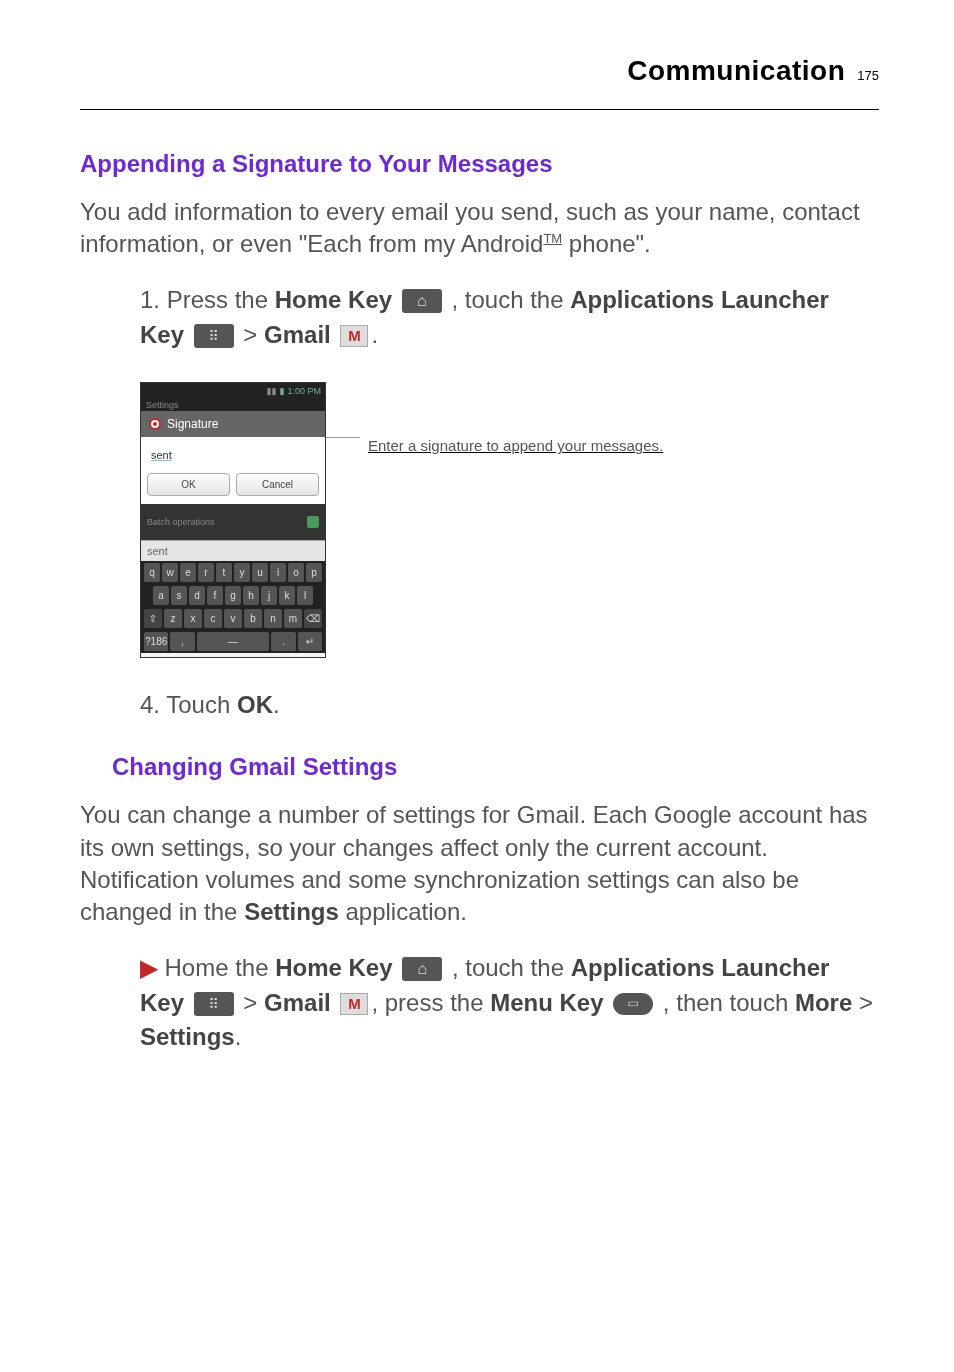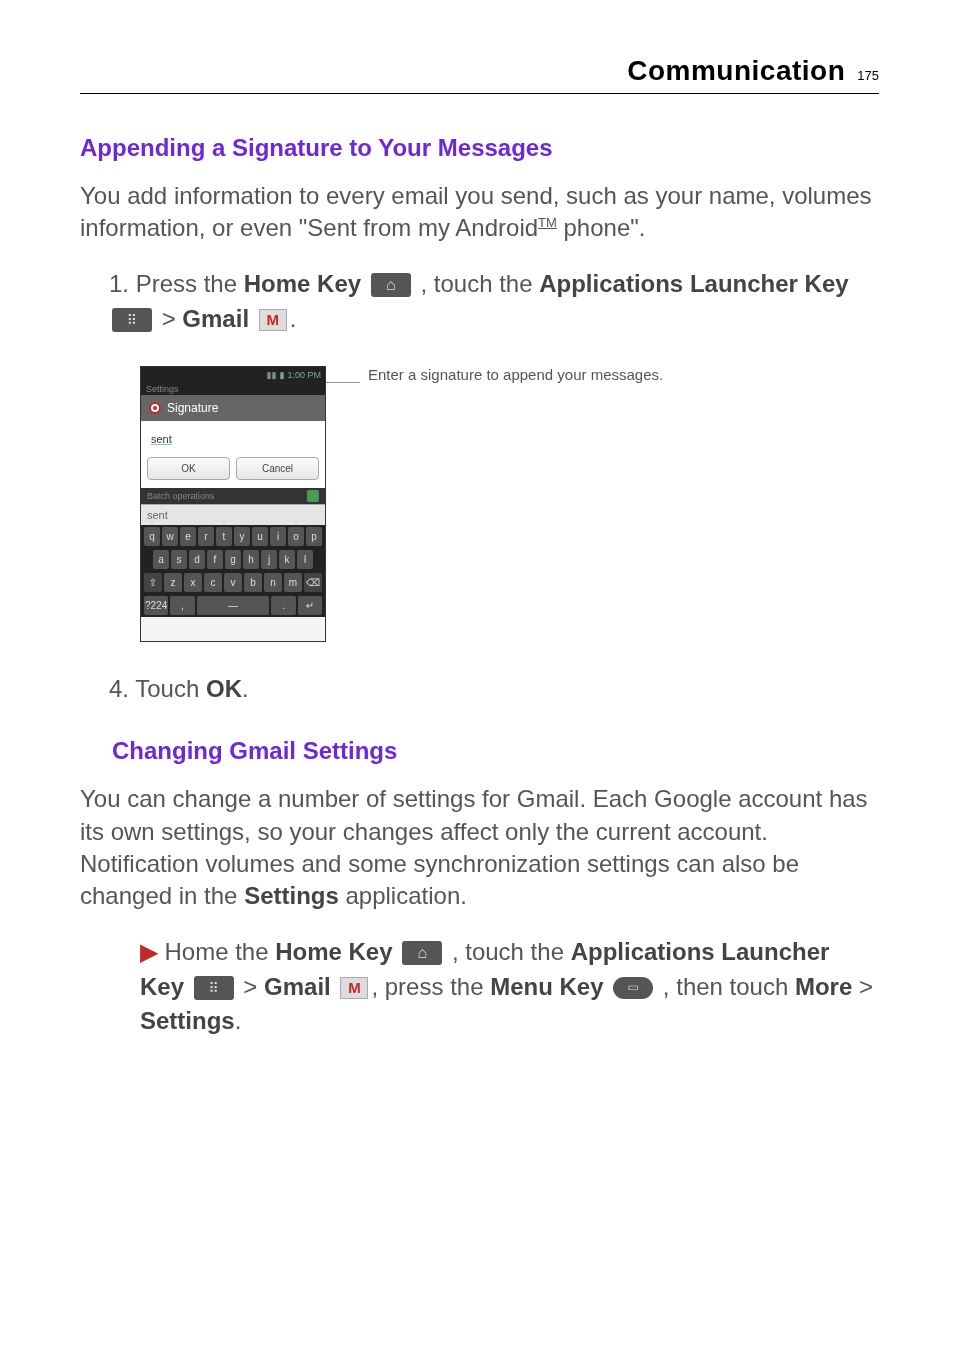--- a/index.html
+++ b/index.html
@@ -9,21 +9,21 @@
       background: #fff;
       font-family: Arial, Helvetica, sans-serif;
       padding: 55px 75px 55px 80px;
       color: #000;
     }
     .header {
       display: flex;
       justify-content: flex-end;
       align-items: baseline;
       border-bottom: 1px solid #000;
-      padding-bottom: 6px;
+      padding-bottom: 22px;
       margin-bottom: 40px;
     }
     .header-title {
       font-size: 28px;
       font-weight: bold;
       letter-spacing: 0.5px;
     }
     .page-num {
       font-size: 13px;
       margin-left: 12px;
@@ -35,21 +35,21 @@
       margin-bottom: 18px;
     }
     .body-text {
       font-size: 24px;
       color: #555;
       line-height: 1.35;
       margin-bottom: 22px;
     }
     .step-list {
       list-style: none;
-      margin-left: 29px;
+      margin-left: 60px;
       margin-bottom: 30px;
     }
     .step-list li {
       font-size: 24px;
       color: #555;
       line-height: 1.45;
       margin-bottom: 20px;
     }
     .bold-dark { color: #444; font-weight: bold; }
     .icon-box {
@@ -182,42 +182,44 @@
     .ps-btn {
       flex: 1;
       background: linear-gradient(#fcfcfc,#e5e5e5);
       border: 1px solid #aaa;
       border-radius: 4px;
       text-align: center;
       font-size: 10px;
       padding: 5px 0;
       color: #444;
     }
-    .ps-batch { background:#333; color:#888; font-size:9px; padding:2px 6px; display:flex; justify-content:space-between; align-items:center;}
+    .ps-batch { background:#333; color:#888; font-size:9px; padding:12px 6px; display:flex; justify-content:space-between; align-items:center;}
     .ps-batch .chk { width:12px; height:12px; background:#4a9a5a; border-radius:2px;}
     .ps-prediction { background:#e5e5e5; padding:4px 6px; font-size:11px; color:#666; border-top:1px solid #aaa;}
     .ps-keyboard {
       background: #222;
     }
     .ps-krow { display: flex; gap: 2px; padding: 2px 3px; }
     .ps-krow.indent { padding-left: 12px; padding-right: 12px; }
     .ps-key {
       flex: 1;
       background: #555;
       color: #ddd;
       font-size: 10px;
       text-align: center;
       padding: 4px 0;
       border-radius: 2px;
     }
     .ps-key.space { flex: 3; }
     .ps-key.shift { background:#444; }
     .callout {
       display: flex;
-      align-items: flex-end;
+      align-items: flex-start;
+      margin-top: 55px;
+      text-decoration: underline;
     }
     .callout-line {
       width: 35px;
       height: 1px;
       background: #999;
       margin-left: -1px;
     }
     .callout-text {
       font-size: 15px;
       color: #555;
@@ -239,21 +241,21 @@
 <body>
 
 <div class="header">
   <span class="header-title">Communication</span>
   <span class="page-num">175</span>
 </div>
 
 <h2 class="section-title">Appending a Signature to Your Messages</h2>
 
 <p class="body-text">
-  <span>You add information to every email you send, such as your name, volumes information, or even "Sent from my Android</span><sup style="font-size:13px;text-decoration:underline;">TM</sup><span> phone".</span>
+  <span>You add information to every email you send, such as your name, contact information, or even "Each from my Android</span><sup style="font-size:13px;text-decoration:underline;">TM</sup><span> phone".</span>
 </p>
 
 <ol class="step-list">
   <li>
     <span>1. Press the </span><span class="bold-dark">Home Key</span>
     <span class="icon-box icon-home"></span><span> , touch the </span><span class="bold-dark">Applications Launcher Key</span>
     <span class="icon-box icon-grid"></span><span> &gt; </span><span class="bold-dark">Gmail</span>
     <span class="icon-gmail"></span><span>.</span>
   </li>
 </ol>
@@ -316,21 +318,21 @@
           <div class="ps-key">z</div>
           <div class="ps-key">x</div>
           <div class="ps-key">c</div>
           <div class="ps-key">v</div>
           <div class="ps-key">b</div>
           <div class="ps-key">n</div>
           <div class="ps-key">m</div>
           <div class="ps-key shift">⌫</div>
         </div>
       <div class="ps-krow">
-          <div class="ps-key">?224</div>
+          <div class="ps-key">?186</div>
           <div class="ps-key">,</div>
           <div class="ps-key space">—</div>
           <div class="ps-key">.</div>
           <div class="ps-key">↵</div>
         </div>
     </div>
   </div>
   <div class="callout">
     <div class="callout-line"></div>
     <span class="callout-text">Enter a signature to append your messages.</span>

